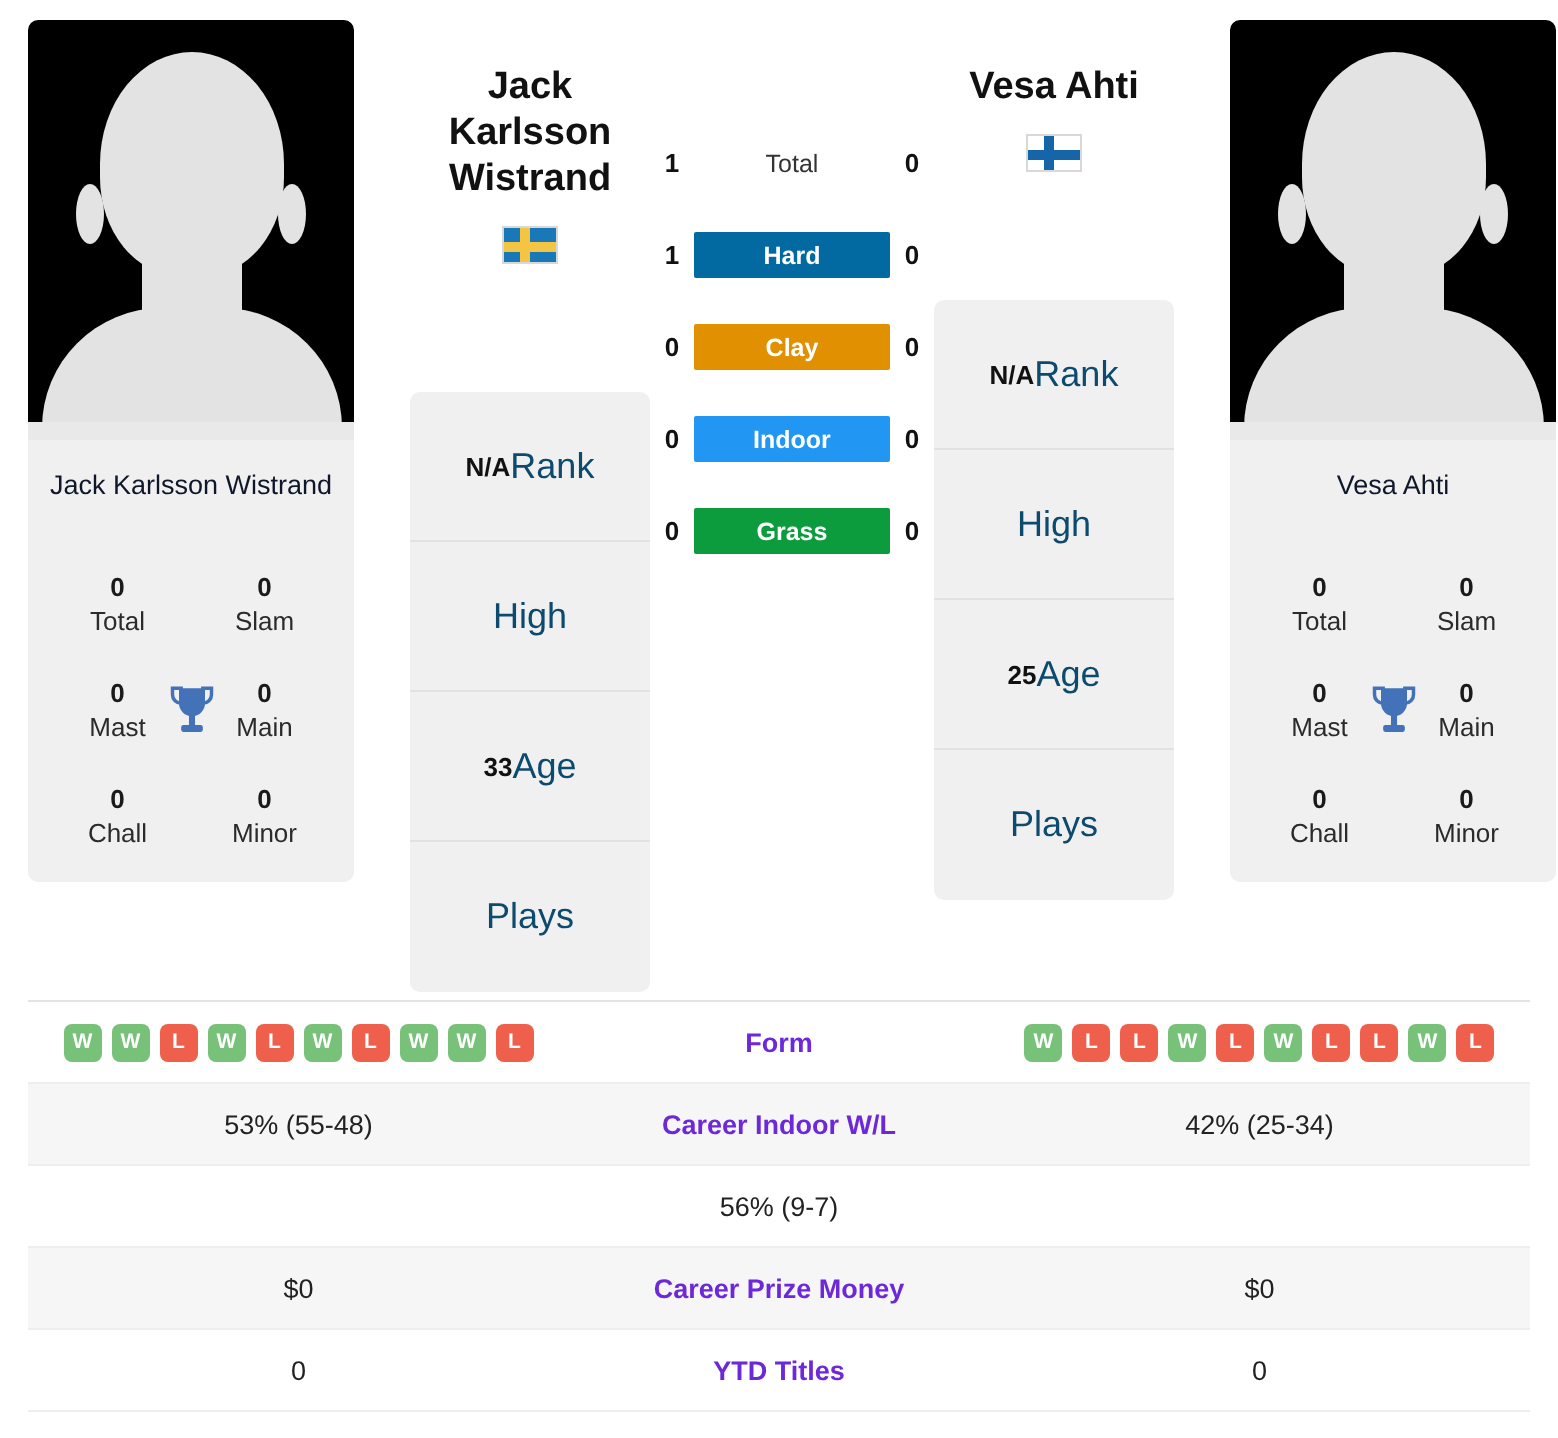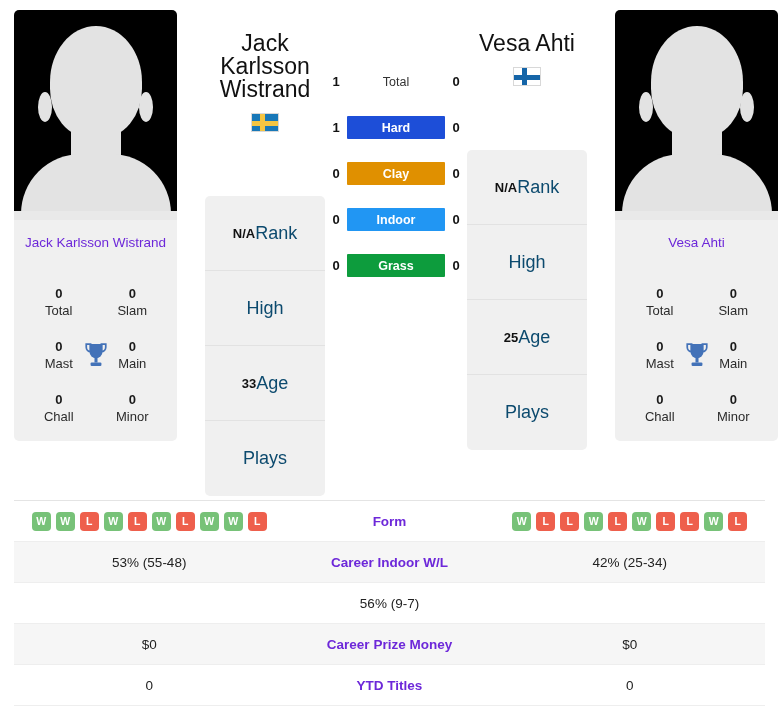--- a/index.html
+++ b/index.html
@@ -74,21 +74,21 @@
 
   .player-card {
     width: 163px;
     background: #f0f0f0;
     border-radius: 0 0 5px 5px;
     padding: 14px 8px 16px 8px;
     text-align: center;
   }
   .card-name {
     font-size: 13.5px; line-height: 17px;
-    color: #6d28d9; font-weight: 400;
+    color: #0f172a; font-weight: 400;
     margin-bottom: 18px;
     min-height: 34px;
   }
   .titles-grid {
     position: relative;
     display: grid;
     grid-template-columns: 1fr 1fr;
     row-gap: 20px;
   }
   .title-cell { text-align: center; }
@@ -102,21 +102,21 @@
   }
 
   
   .name-col {
     width: 120px; flex: 0 0 120px;
     margin-left: 28px;
     text-align: center;
   }
   .name-col.right { margin-left: 0; margin-right: 28px; }
   .player-title {
-    font-size: 23px; font-weight: 400; color: #111;
+    font-size: 19px; font-weight: 700; color: #111;
     line-height: 23px;
     padding-top: 22px;
   }
   .flag {
     margin: 12px auto 0 auto;
     width: 28px; height: 19px;
     border: 1px solid #d8d8d8;
     position: relative;
     overflow: hidden;
   }
@@ -301,21 +301,21 @@
     </div>
 
     <div class="h2h-col">
       <div class="h2h-row">
         <div class="h2h-score">1</div>
         <div class="h2h-bar plain">Total</div>
         <div class="h2h-score">0</div>
       </div>
       <div class="h2h-row">
         <div class="h2h-score">1</div>
-        <div class="h2h-bar" style="background: #1d4ed8;">Hard</div>
+        <div class="h2h-bar" style="background: #0369a1;">Hard</div>
         <div class="h2h-score">0</div>
       </div>
       <div class="h2h-row">
         <div class="h2h-score">0</div>
         <div class="h2h-bar" style="background: rgb(224, 144, 0);">Clay</div>
         <div class="h2h-score">0</div>
       </div>
       <div class="h2h-row">
         <div class="h2h-score">0</div>
         <div class="h2h-bar" style="background: rgb(33, 150, 243);">Indoor</div>

